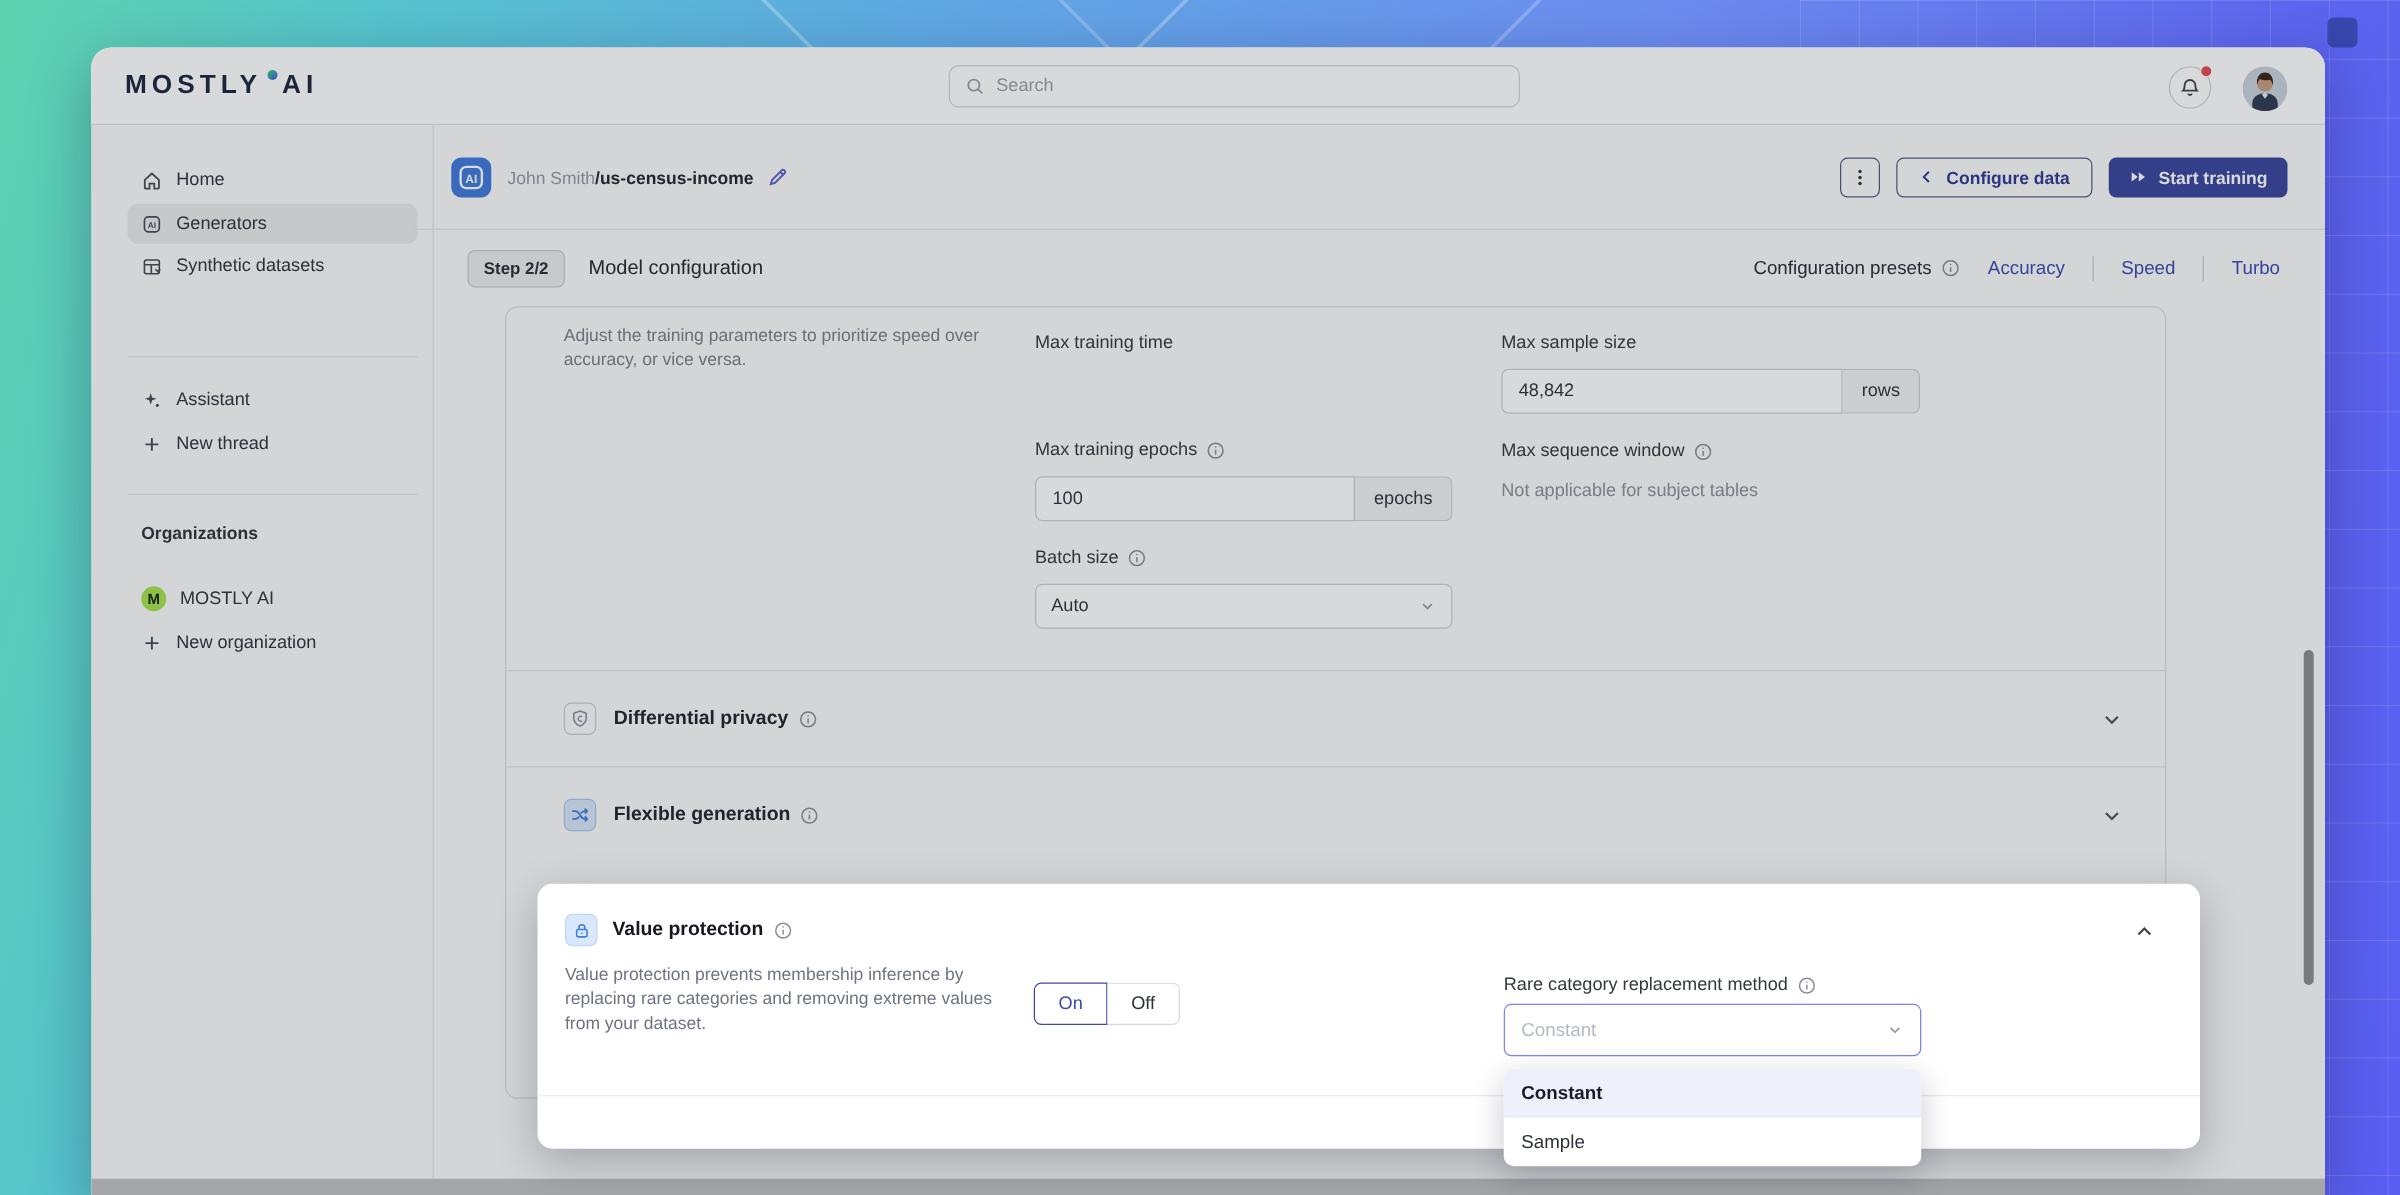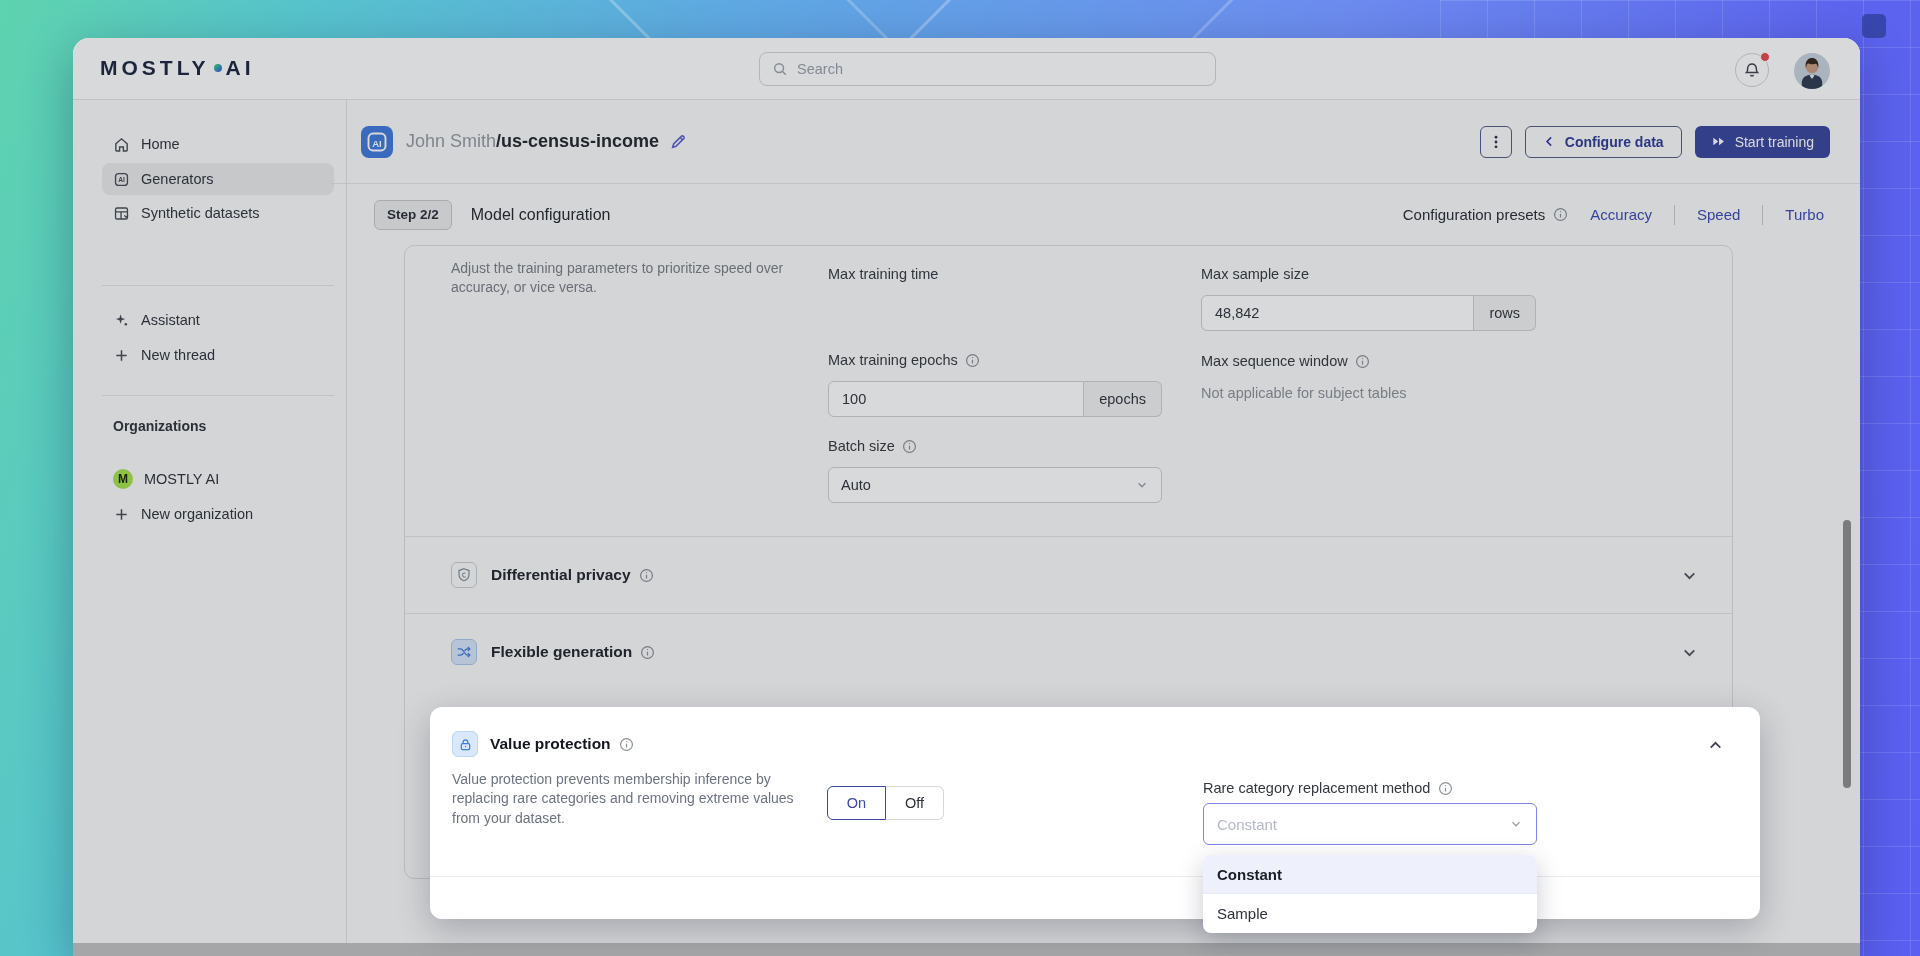--- a/index.html
+++ b/index.html
@@ -20,21 +20,21 @@
   
   .window { position:absolute; left:73px; top:38px; width:1787px; height:918px;
     background:#fafafa; border-radius:16px 16px 0 0; overflow:hidden;
     box-shadow:0 14px 50px rgba(10,15,40,.30); }
   .dim { position:absolute; inset:0; background:rgba(36,39,47,.175); z-index:40; pointer-events:none; }
 
   
   .topbar { position:absolute; left:0; top:0; right:0; height:62px; background:#ffffff;
     border-bottom:1px solid #e4e4e4; z-index:1; }
   .logo { position:absolute; left:27px; top:18px; font-size:21px; font-weight:800;
-    letter-spacing:4px; color:#1d2540; display:flex; align-items:center; }
+    letter-spacing:4px; color:#1d2540; display:flex; }
   .logo-dot { display:inline-block; width:8px; height:8px; border-radius:50%;
     background:linear-gradient(140deg,#2fbe8f 25%,#3f6fd8 75%); margin:0 4px; }
   .search { position:absolute; left:686px; top:14px; width:457px; height:34px;
     border:1px solid #d4d4d4; border-radius:8px; background:#fff; display:flex; align-items:center; padding:0 12px; gap:9px; }
   .search input { border:none; outline:none; flex:1; font-size:14.5px; color:#3a3f48; background:transparent; font-family:inherit; }
   .search input::placeholder { color:#9aa0ab; }
   .iconbtn-bell { position:absolute; left:1662px; top:15px; width:34px; height:34px; border-radius:50%;
     border:1px solid #d2d2d2; display:grid; place-items:center; color:#3d424c; background:#fff; }
   .bell-dot { position:absolute; right:-2px; top:-2px; width:10px; height:10px; border-radius:50%;
     background:#e5484d; border:1.5px solid #fff; }
@@ -49,31 +49,31 @@
   .side-div { position:absolute; left:12px; right:12px; height:1px; background:#e5e5e5; }
   .side-head { position:absolute; left:23px; font-size:14px; font-weight:700; color:#2e333c; }
   .m-badge { width:20px; height:20px; border-radius:50%; background:#a6e24b; color:#17220b;
     font-size:12px; font-weight:800; display:grid; place-items:center; flex:none; }
 
   
   .main { position:absolute; left:257px; top:62px; right:0; bottom:0; z-index:1; }
   .bc-row { height:84px; border-bottom:1px solid #e4e4e4; display:flex; align-items:center;
     padding:0 30px 0 31px; }
   .ai-chip { width:32px; height:32px; border-radius:8px; background:#3e79dd; display:grid; place-items:center; flex:none; }
-  .bc-title { margin-left:13px; font-size:18px; color:#23272f; white-space:nowrap; }
+  .bc-title { margin-left:13px; font-size:14px; color:#23272f; white-space:nowrap; }
   .bc-owner { color:#949aa3; }
   .bc-name { font-weight:700; }
   .edit-ic { margin-left:10px; color:#5a60d0; display:inline-flex; }
   .bc-actions { margin-left:auto; display:flex; align-items:center; gap:13px; }
   .kebab { width:32px; height:32px; border-radius:6px; border:1px solid #525b85; background:transparent;
     display:grid; place-items:center; color:#2c3340; }
   .btn-outline { height:32px; border-radius:6px; border:1px solid #525b85; background:transparent;
     color:#2e3a96; font-weight:700; font-size:14px; padding:0 17px; display:flex; align-items:center; gap:9px; font-family:inherit; }
   .btn-primary { height:32px; border-radius:6px; border:none; background:#39459e; color:#fff;
-    font-weight:400; font-size:14px; padding:0 16px; display:flex; align-items:center; gap:9px; font-family:inherit; }
+    font-weight:700; font-size:14px; padding:0 16px; display:flex; align-items:center; gap:9px; font-family:inherit; }
 
   .step-row { height:61px; display:flex; align-items:center; padding:0 36px 0 44px; }
   .step-badge { height:30px; padding:0 12px; border:1px solid #c8c8c8; background:#ececec; border-radius:6px;
     font-size:13.5px; font-weight:700; color:#2a2f38; display:flex; align-items:center; }
   .step-title { margin-left:19px; font-size:16px; font-weight:500; color:#23272f; }
   .presets { margin-left:auto; display:flex; align-items:center; gap:22px; font-size:15px; }
   .presets-label { color:#272c35; display:flex; align-items:center; gap:8px; }
   .preset-link { color:#3b49b4; font-weight:500; }
   .vsep { width:1px; height:20px; background:#c9c9c9; }
 

